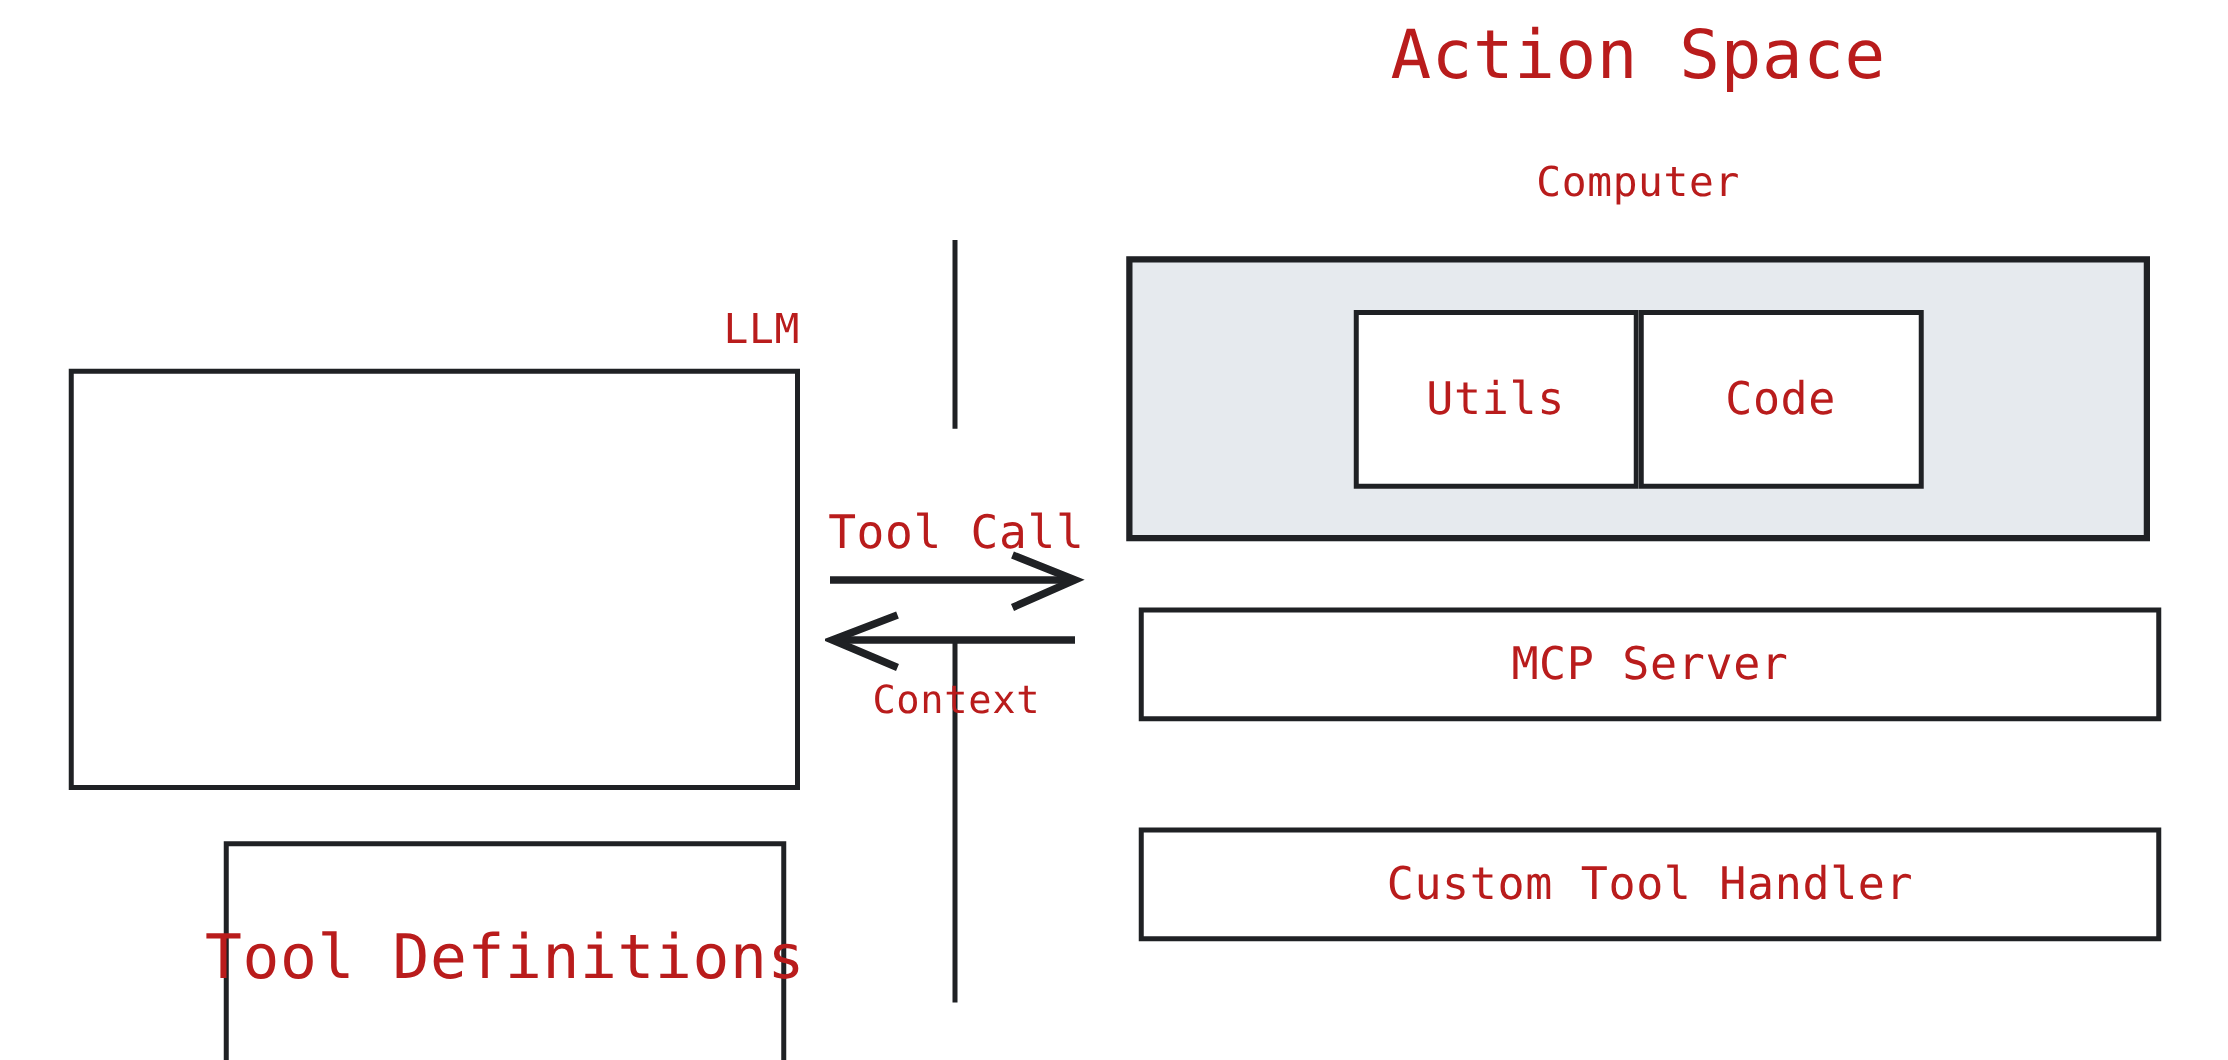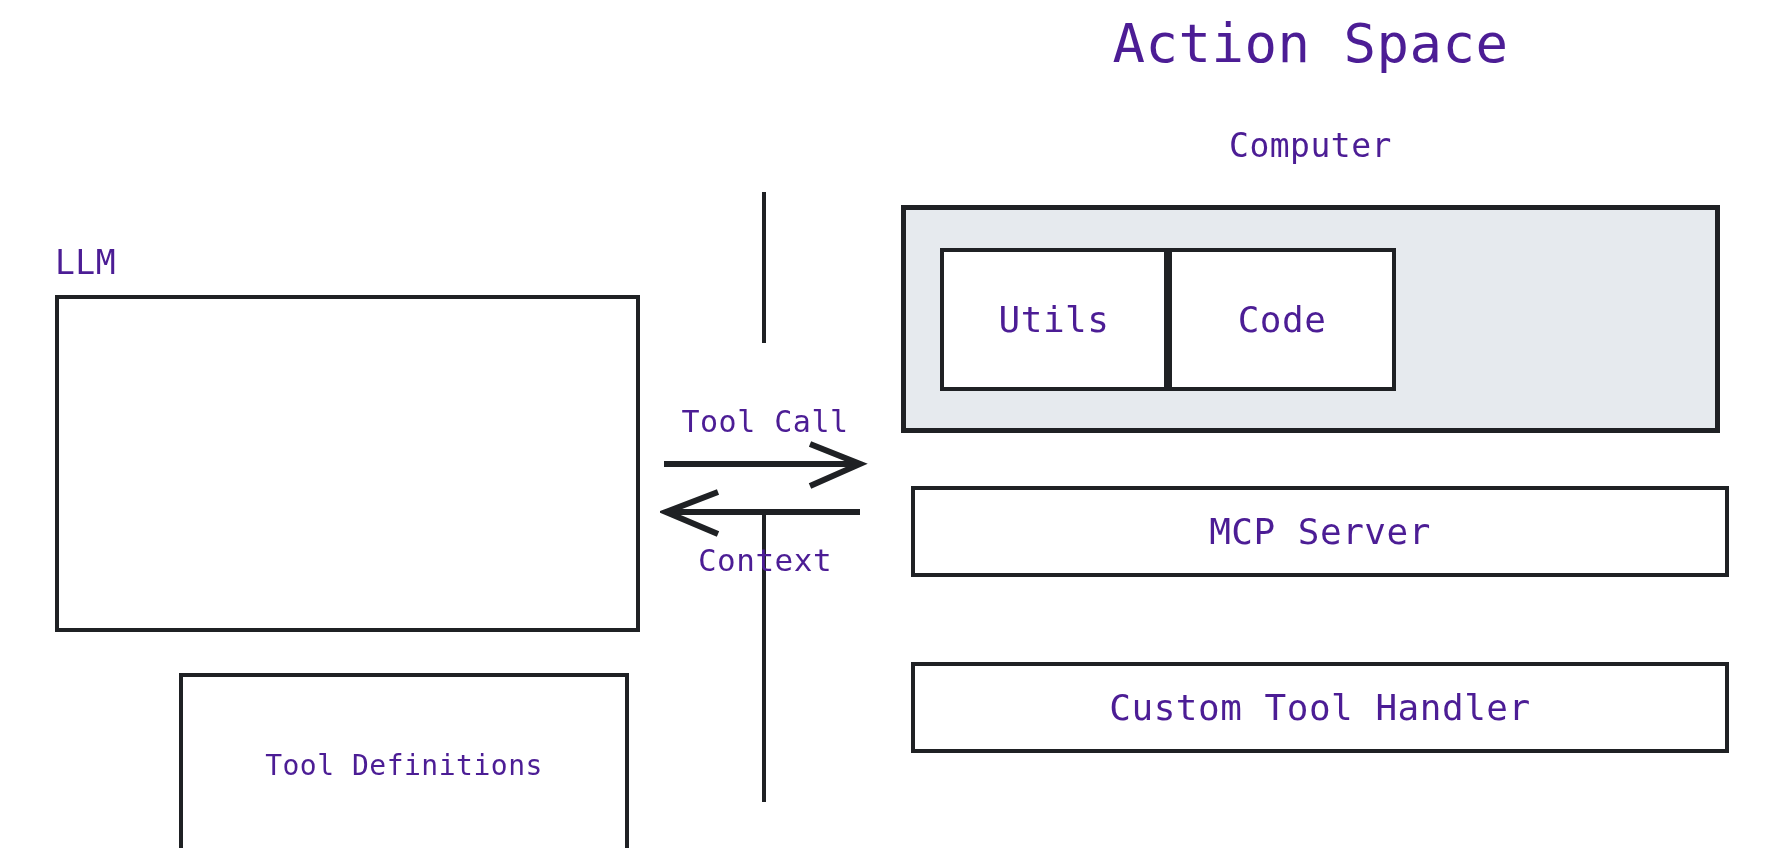--- a/index.html
+++ b/index.html
@@ -14,21 +14,21 @@
   #canvas {
     position: relative;
     width: 1782px;
     height: 848px;
     background: #ffffff;
     overflow: hidden;
   }
   .lbl {
     position: absolute;
     font-family: "DejaVu Sans Mono", "Liberation Mono", monospace;
-    color: #4c1d95;
+    color: #b91c1c;
     white-space: nowrap;
     letter-spacing: 0.5px;
   }
 
   
   #title {
     left: 0; right: 0;
     top: 16px;
     text-align: center;
     font-size: 54px;
@@ -41,21 +41,21 @@
     top: 16px;
     width: 819px;
     text-align: center;
   }
 
   
   #llm-caption {
     left: 55px;
     top: 243px;
     width: 585px;
-    text-align: left;
+    text-align: right;
     font-size: 33px;
   }
   #llm-box {
     position: absolute;
     left: 55px;
     top: 295px;
     width: 585px;
     height: 337px;
     border: 4px solid #1f2124;
     background: #ffffff;
@@ -69,39 +69,39 @@
     height: 185px;
     border: 4px solid #1f2124;
     background: #ffffff;
     box-sizing: border-box;
     display: flex;
     align-items: center;
     justify-content: center;
   }
   #tooldefs-label {
     position: static;
-    font-size: 28px;
+    font-size: 49px;
   }
 
   
   .divider {
     position: absolute;
     left: 762px;
     width: 4px;
     background: #1f2124;
   }
   #divider-top { top: 192px; height: 151px; }
   #divider-bottom { top: 512px; height: 290px; }
 
   #toolcall-label {
     left: 655px;
     top: 404px;
     width: 220px;
     text-align: center;
-    font-size: 30px;
+    font-size: 37px;
   }
   #context-label {
     left: 655px;
     top: 542px;
     width: 220px;
     text-align: center;
     font-size: 31px;
   }
   #arrows {
     position: absolute;
@@ -123,21 +123,21 @@
     position: absolute;
     left: 901px;
     top: 205px;
     width: 819px;
     height: 228px;
     border: 5px solid #1f2124;
     background: #e6eaee;
     box-sizing: border-box;
     display: flex;
     align-items: center;
-    justify-content: flex-start;
+    justify-content: center;
     padding: 0 34px;
   }
   .tool-card {
     width: 228px;
     height: 143px;
     border: 4px solid #1f2124;
     background: #ffffff;
     box-sizing: border-box;
     display: flex;
     align-items: center;

